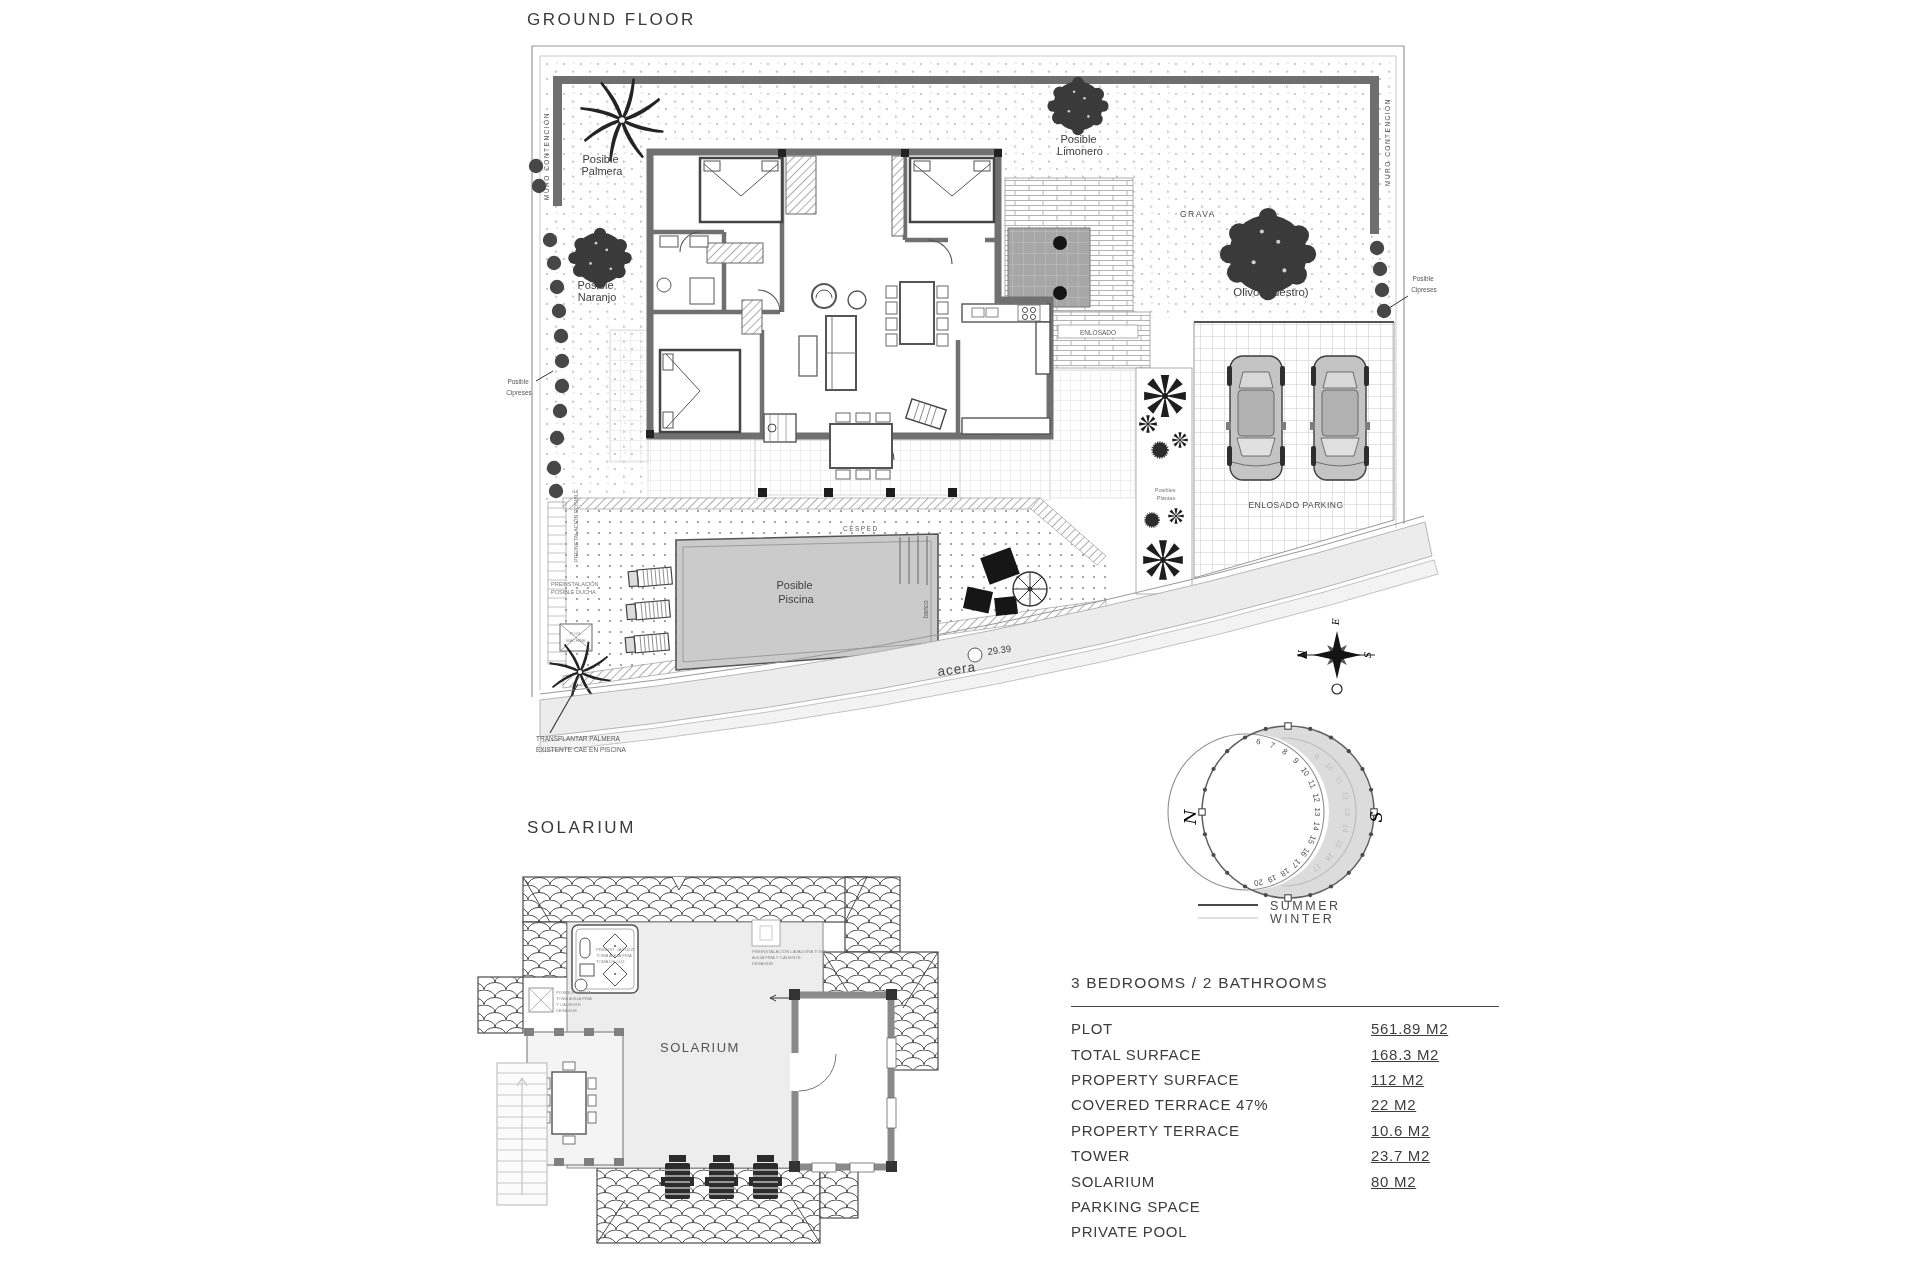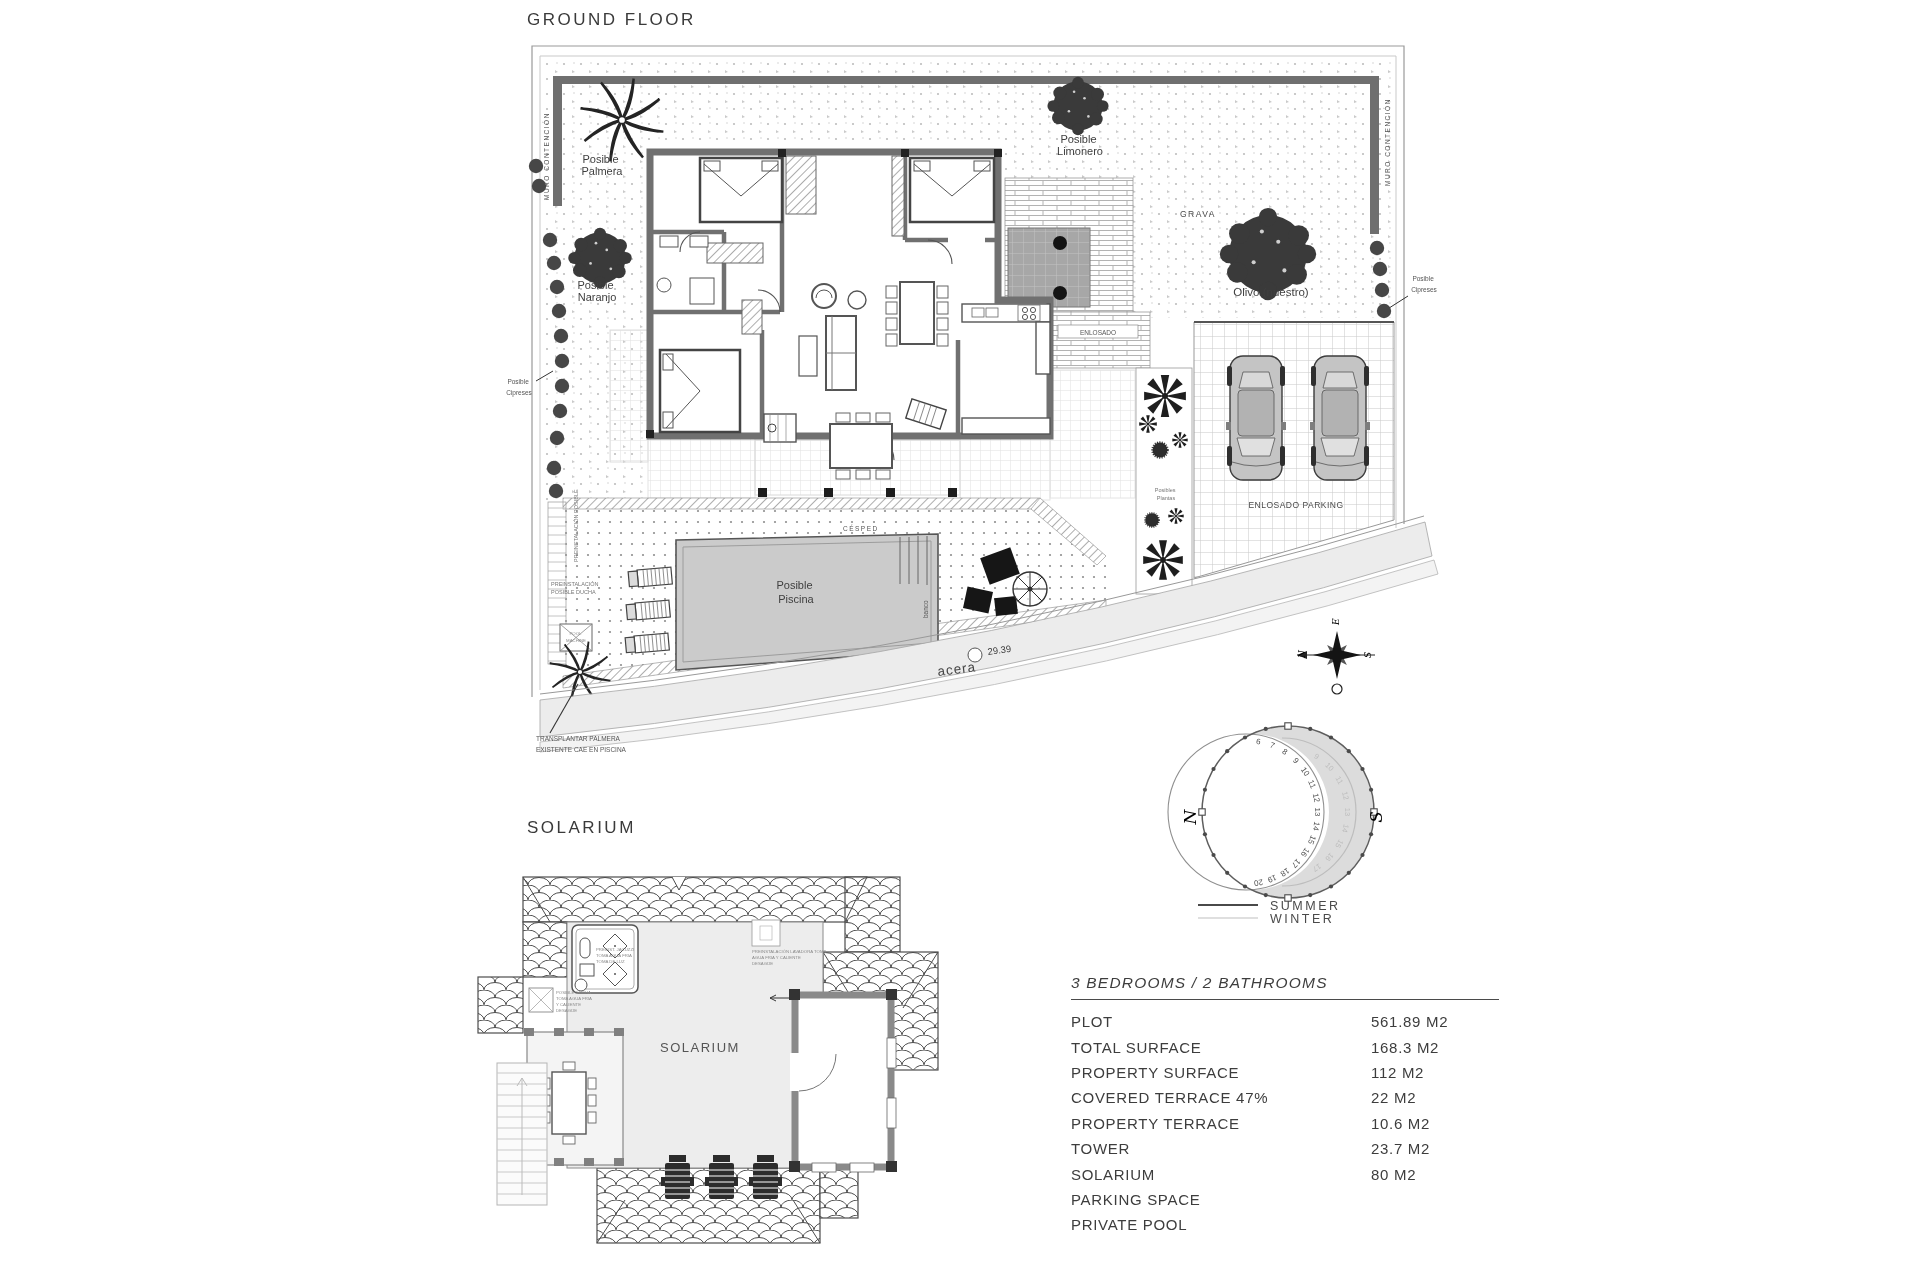--- a/index.html
+++ b/index.html
@@ -9,26 +9,26 @@
   svg text{font-family:"Liberation Sans",sans-serif;}
   .lbl{font-size:11px;fill:#3f3f3f;}
   .lbl2{font-size:11.5px;fill:#3f3f3f;}
   .sm{font-size:8.5px;fill:#4a4a4a;}
   .xs{font-size:6.5px;fill:#555;}
   .xxs{font-size:5.5px;fill:#777;}
   .tiny{font-size:4.3px;fill:#8a8a8a;}
   .ls{letter-spacing:1.5px;}
   .serif{font-family:"DejaVu Serif","Liberation Serif",serif;font-style:italic;}
   #spec-table{position:absolute;left:1071px;top:974px;width:428px;color:#3d3d3d;}
-  #spec-table .hdr{font-size:15.5px;letter-spacing:1.2px;padding-bottom:7px;
-                   border-bottom:1.5px solid #4a4a4a;font-style:italic;}
+  #spec-table .hdr{font-size:15.5px;letter-spacing:1.2px;padding-bottom:14px;
+                   border-bottom:1.5px solid #4a4a4a;}
   #spec-table .rows{margin-top:9px;}
   #spec-table .row{display:flex;height:25.4px;align-items:center;font-size:15px;letter-spacing:.7px;justify-content:flex-end;}
   #spec-table .row .lab{width:300px;}
-  #spec-table .row .val{flex:1;}
+  #spec-table .row .val{flex:1;text-decoration:underline;}
   .legend-txt{font-size:12.5px;letter-spacing:2.5px;fill:#4a4a4a;}
 </style>
 </head>
 <body>
 
 <div id="canvas">
 
   <div class="title" style="left:527px;top:10px;">GROUND FLOOR</div>
   <div class="title" style="left:527px;top:818px;">SOLARIUM</div>
 

